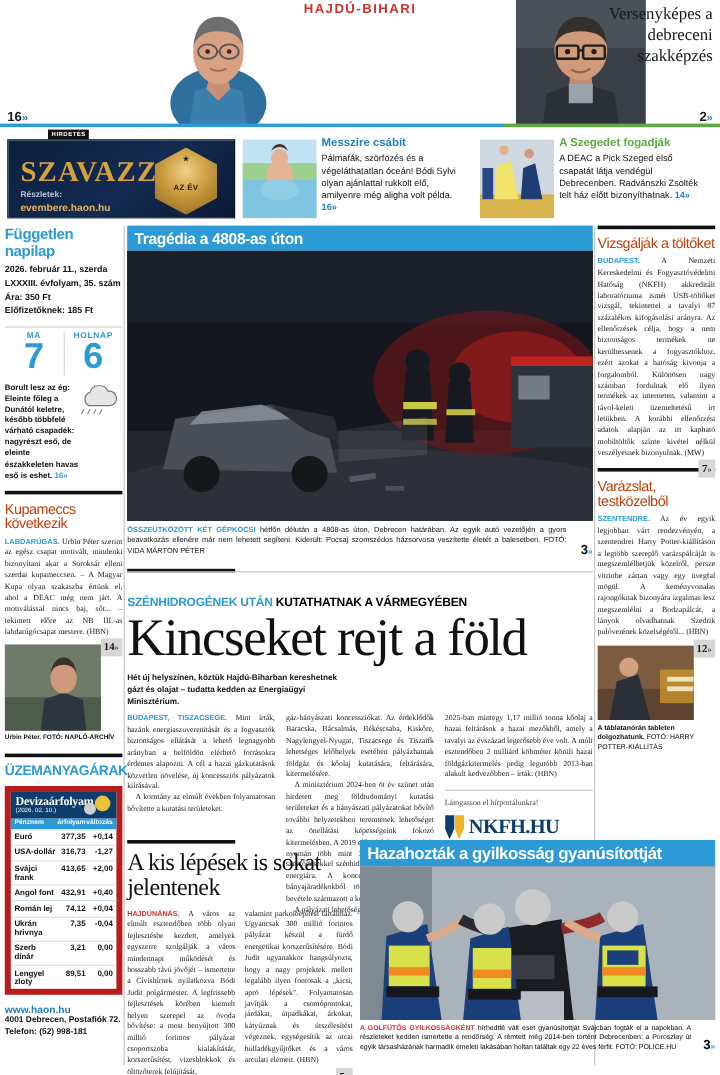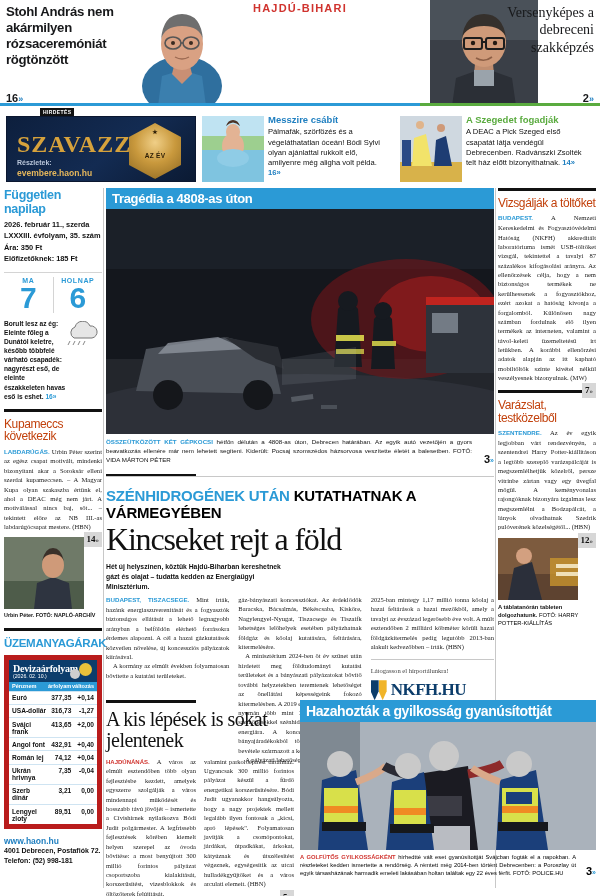--- a/index.html
+++ b/index.html
@@ -159,24 +159,24 @@
   .hdr-bar {
     background:#2b9ad6; color:#fff; font-weight:bold; font-size:13px;
     padding:3px 6px; letter-spacing:-0.3px;
   }
   .lead-photo { width:388px; height:225px; position:relative; overflow:hidden; background:#1a1d24; }
   .cap { font-size:6.2px; line-height:1.42; color:#111; margin-top:4px; text-align:justify; position:relative; padding-right:22px;}
   .cap .kicker { color:#2b9ad6; font-weight:bold; }
   .cap .pgn { position:absolute; right:0; bottom:-3px; font-weight:bold; font-size:11px; }
   .cap .pgn .arrows{ font-size:7px; color:#2b9ad6; }
 
-  .kicker-line { font-size:15px; font-weight:bold; letter-spacing:-0.2px; margin-top:10px; }
+  .kicker-line { font-size:10px; font-weight:bold; letter-spacing:-0.2px; margin-top:20px; }
   .kicker-line .c { color:#2b9ad6; }
   .big-head {
-    font-family:"Liberation Serif", serif; font-size:32px; line-height:1.0;
+    font-family:"Liberation Serif", serif; font-size:44px; line-height:1.0;
     letter-spacing:-1.2px; color:#111; margin-top:2px;
   }
   .cols3 { display:flex; gap:9px; margin-top:7px; }
   .cols3 > div { flex:1; }
   .intro {
     font-family:"Liberation Sans",sans-serif; font-weight:bold; font-size:6.8px;
     line-height:1.45; color:#111; margin-bottom:5px;
   }
   .body-s {
     font-family:"Liberation Serif", serif; font-size:6.5px; line-height:1.45;
@@ -213,21 +213,20 @@
   .cols2 > div { flex:1; }
   .red-lead { color:#d0332e; font-weight:bold; font-family:"Liberation Sans",sans-serif; font-size:6px;}
 </style>
 </head>
 <body>
 
 <div class="page">
 
   <div class="masthead">
 
-    <div class="mh-left-teaser">Stohl András nem akármilyen rózsaceremóniát rögtönzött</div>
     <div class="mh-left-page">
       <span>16</span><span class="arrows">»</span>
     </div>
 
     <div class="mh-photo-l">
       <svg width="108" height="106" viewBox="0 0 108 106" preserveAspectRatio="none">
         <rect width="108" height="106" fill="#ffffff"></rect>
         <ellipse cx="54" cy="86" rx="40" ry="30" fill="#2f6f9e"></ellipse>
         <path d="M30 106 L34 76 L54 70 L74 76 L78 106 Z" fill="#3b7fae"></path>
         <path d="M44 74 L54 84 L64 74 L62 66 L46 66 Z" fill="#c98f74"></path>

